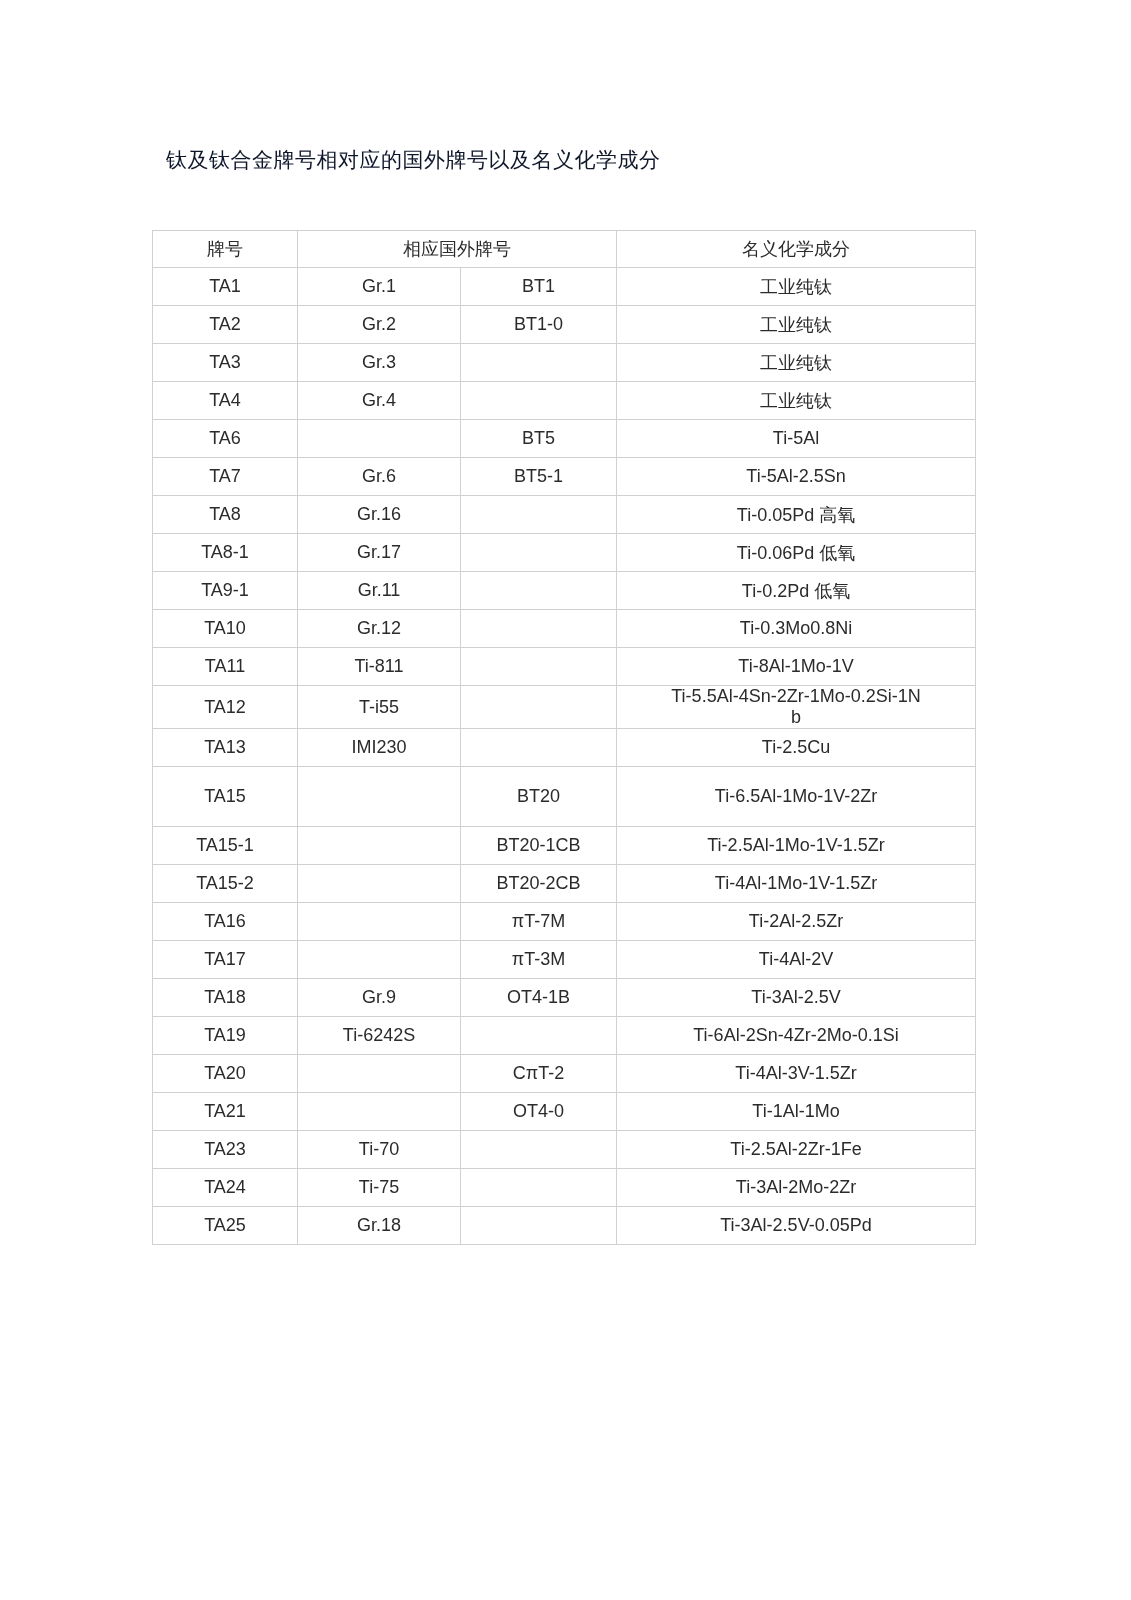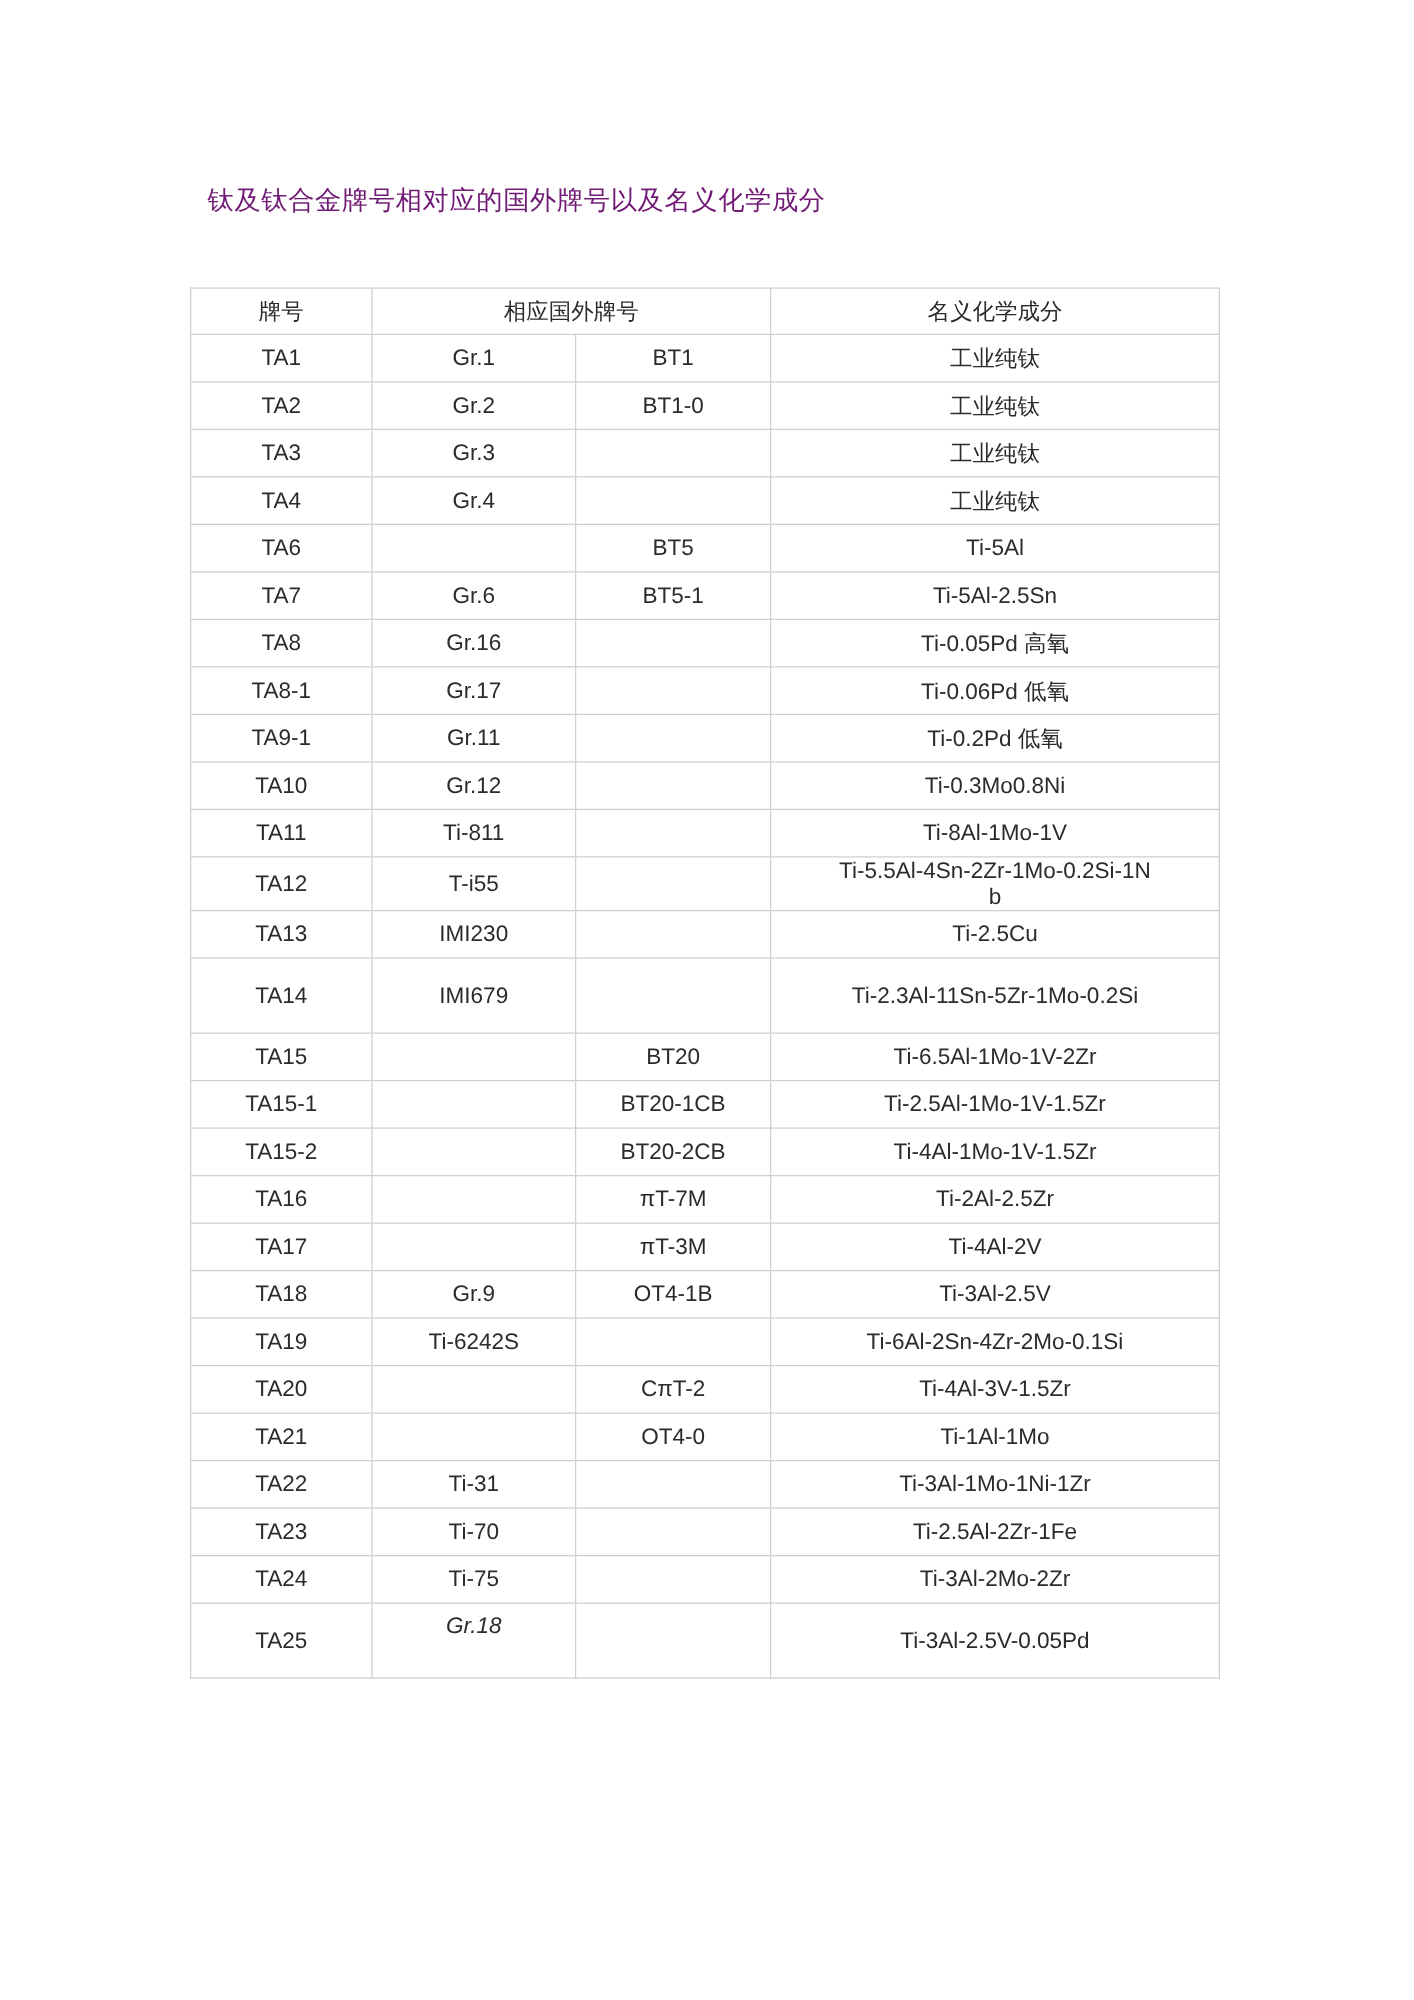--- a/index.html
+++ b/index.html
@@ -13,21 +13,21 @@
     position: relative;
     font-family: "Liberation Sans", "DejaVu Sans", sans-serif;
     color: #2b2b2b;
   }
   .doc-title {
     position: absolute;
     left: 166px;
     top: 146px;
     font-size: 21px;
     letter-spacing: 0.5px;
-    color: #701a75;
+    color: #0f172a;
     white-space: nowrap;
   }
   table.doc-table {
     position: absolute;
     left: 152px;
     top: 230px;
     width: 823px;
     border-collapse: collapse;
     table-layout: fixed;
   }
@@ -165,26 +165,20 @@
 b</td>
   </tr>
 
   <tr>
     <td>TA13</td>
     <td>IMI230</td>
     <td></td>
     <td>Ti-2.5Cu</td>
   </tr>
 
-  <tr>
-    <td>TA14</td>
-    <td>IMI679</td>
-    <td></td>
-    <td>Ti-2.3Al-11Sn-5Zr-1Mo-0.2Si</td>
-  </tr>
 
   <tr>
     <td>TA15</td>
     <td></td>
     <td>BT20</td>
     <td>Ti-6.5Al-1Mo-1V-2Zr</td>
   </tr>
 
   <tr>
     <td>TA15-1</td>
@@ -235,26 +229,20 @@
     <td>Ti-4Al-3V-1.5Zr</td>
   </tr>
 
   <tr>
     <td>TA21</td>
     <td></td>
     <td>OT4-0</td>
     <td>Ti-1Al-1Mo</td>
   </tr>
 
-  <tr>
-    <td>TA22</td>
-    <td>Ti-31</td>
-    <td></td>
-    <td>Ti-3Al-1Mo-1Ni-1Zr</td>
-  </tr>
 
   <tr>
     <td>TA23</td>
     <td>Ti-70</td>
     <td></td>
     <td>Ti-2.5Al-2Zr-1Fe</td>
   </tr>
 
   <tr>
     <td>TA24</td>

